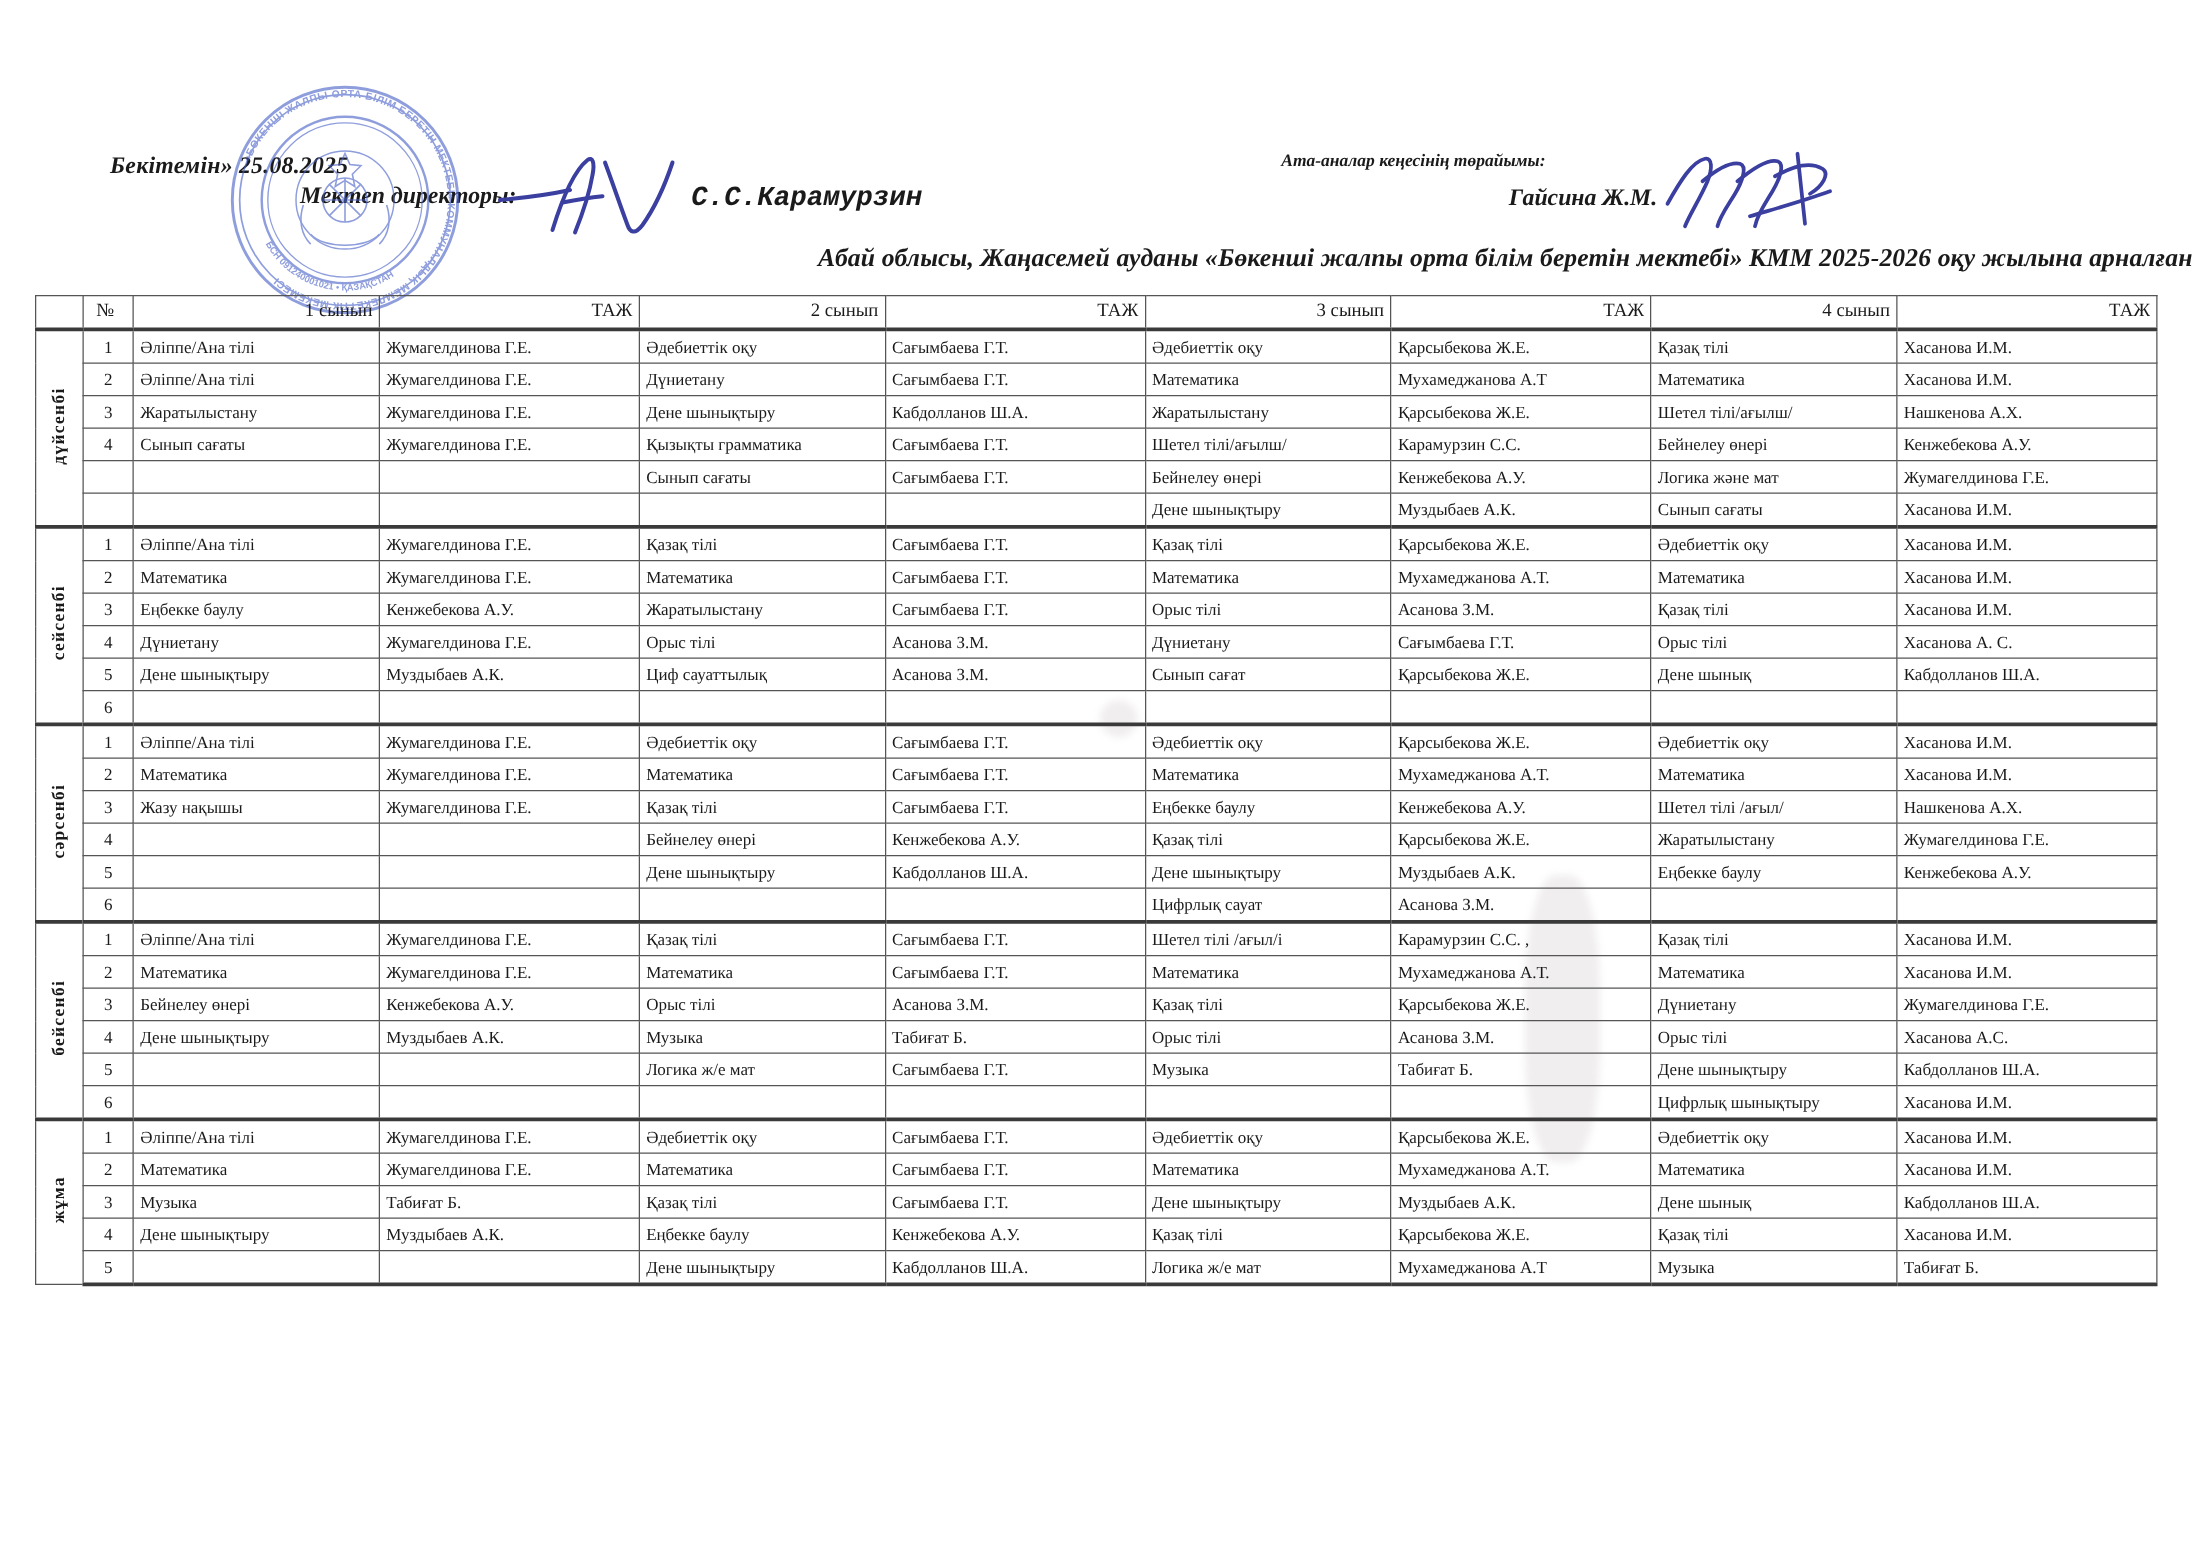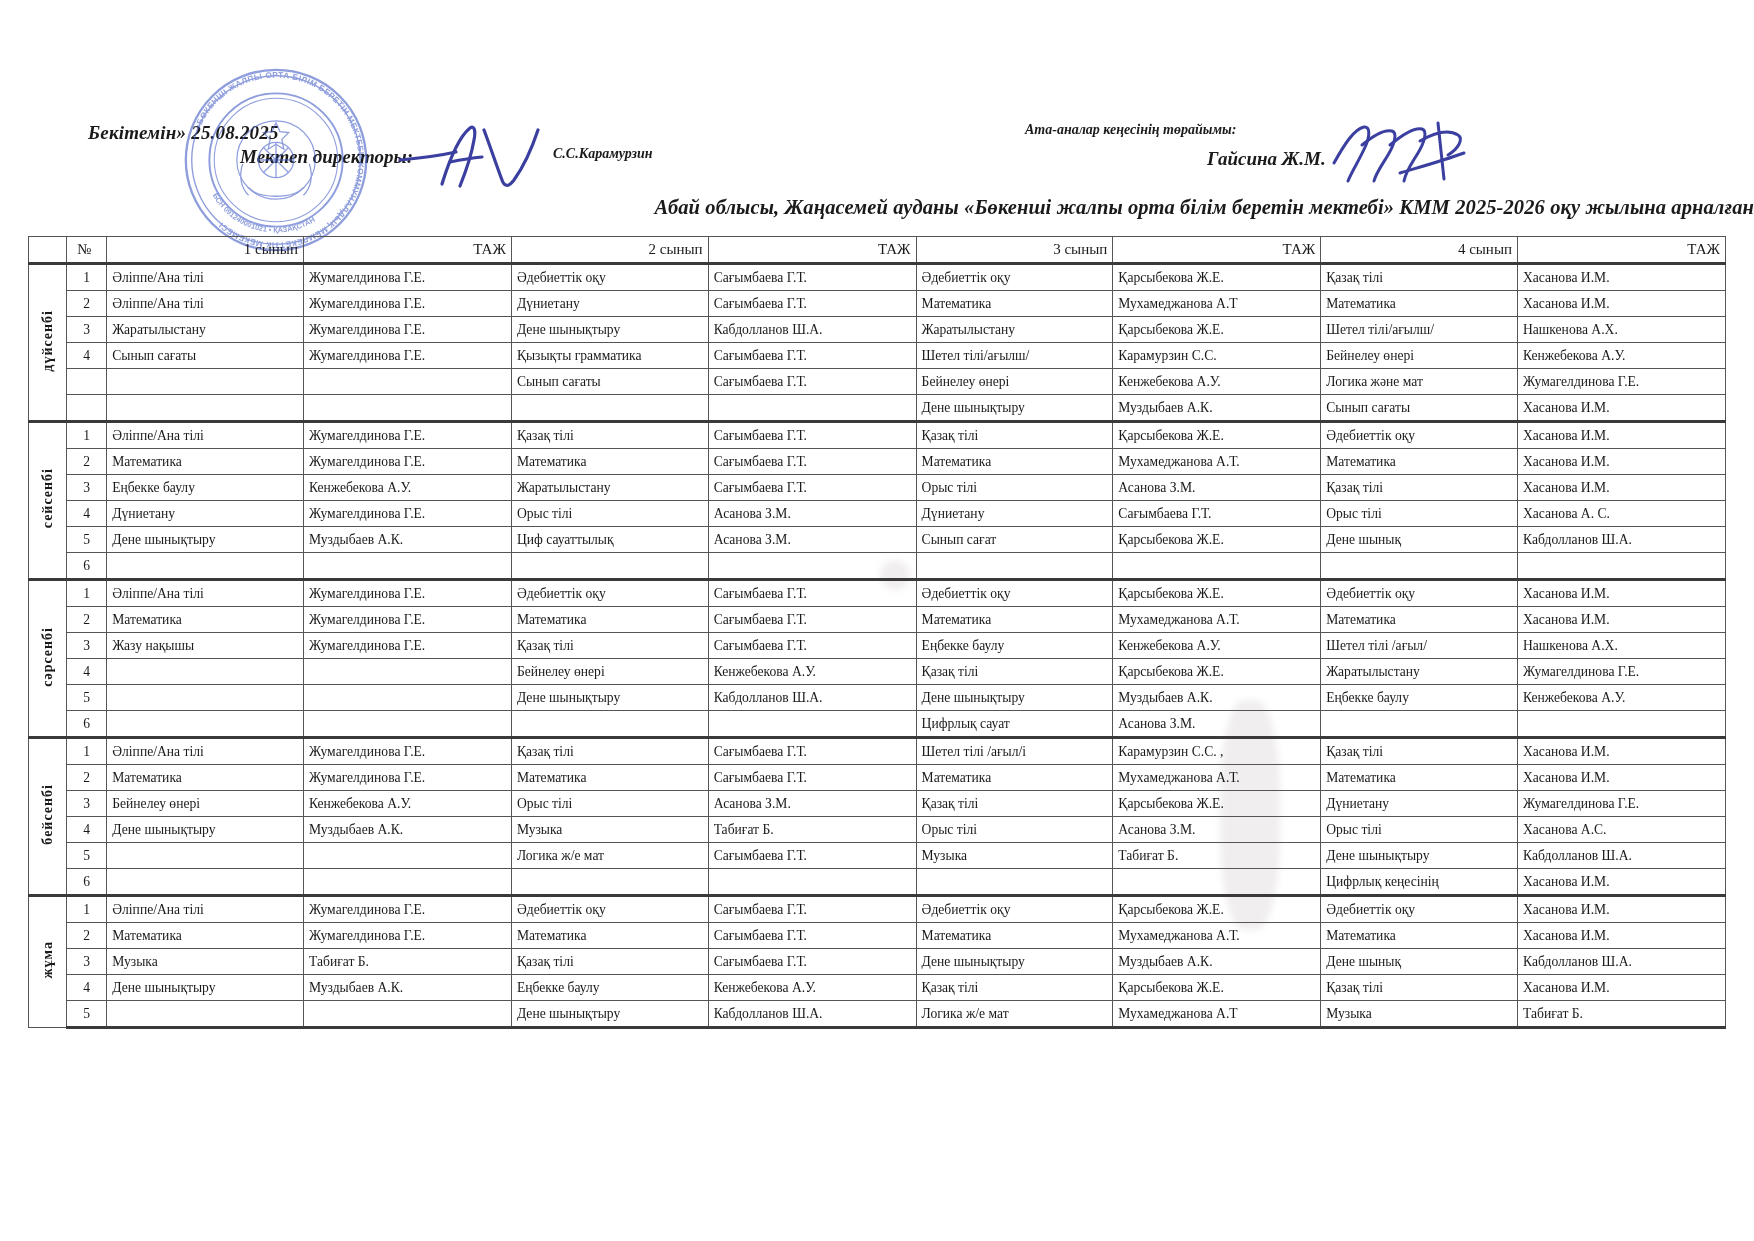--- a/index.html
+++ b/index.html
@@ -19,21 +19,21 @@
     position:absolute;left:88px;top:122px;
     font-style:italic;font-weight:bold;font-size:19px;
     letter-spacing:.2px;white-space:nowrap;
   }
   .dirline{
     position:absolute;left:228px;top:146px;
     font-style:italic;font-weight:bold;font-size:19px;white-space:nowrap;margin-left:12px;
   }
   .dirname{
     position:absolute;left:553px;top:146px;
-    font-style:italic;font-weight:bold;font-size:14px;white-space:nowrap;
+    font-style:italic;font-weight:bold;font-size:22px;white-space:nowrap;font-family:Liberation Mono, monospace;
   }
   .parents{
     position:absolute;left:997px;top:122px;
     font-style:italic;font-weight:bold;font-size:14px;white-space:nowrap;margin-left:28px;
   }
   .parentsname{
     position:absolute;left:1207px;top:148px;
     font-style:italic;font-weight:bold;font-size:19px;white-space:nowrap;text-align:center;
   }
   .title1{
@@ -463,21 +463,21 @@
           <td>Кабдолланов Ш.А.</td>
         </tr>
         <tr class="blockend">
           <td class="num">6</td>
           <td></td>
           <td></td>
           <td></td>
           <td></td>
           <td></td>
           <td></td>
-          <td>Цифрлық кеңесінің</td>
+          <td>Цифрлық шынықтыру</td>
           <td>Хасанова И.М.</td>
         </tr>
         <tr class="blockstart">
           <td class="daycell" rowspan="5"><span class="dayrot">жұма</span></td>
           <td class="num">1</td>
           <td>Әліппе/Ана тілі</td>
           <td>Жумагелдинова Г.Е.</td>
           <td>Әдебиеттік оқу</td>
           <td>Сағымбаева Г.Т.</td>
           <td>Әдебиеттік оқу</td>

